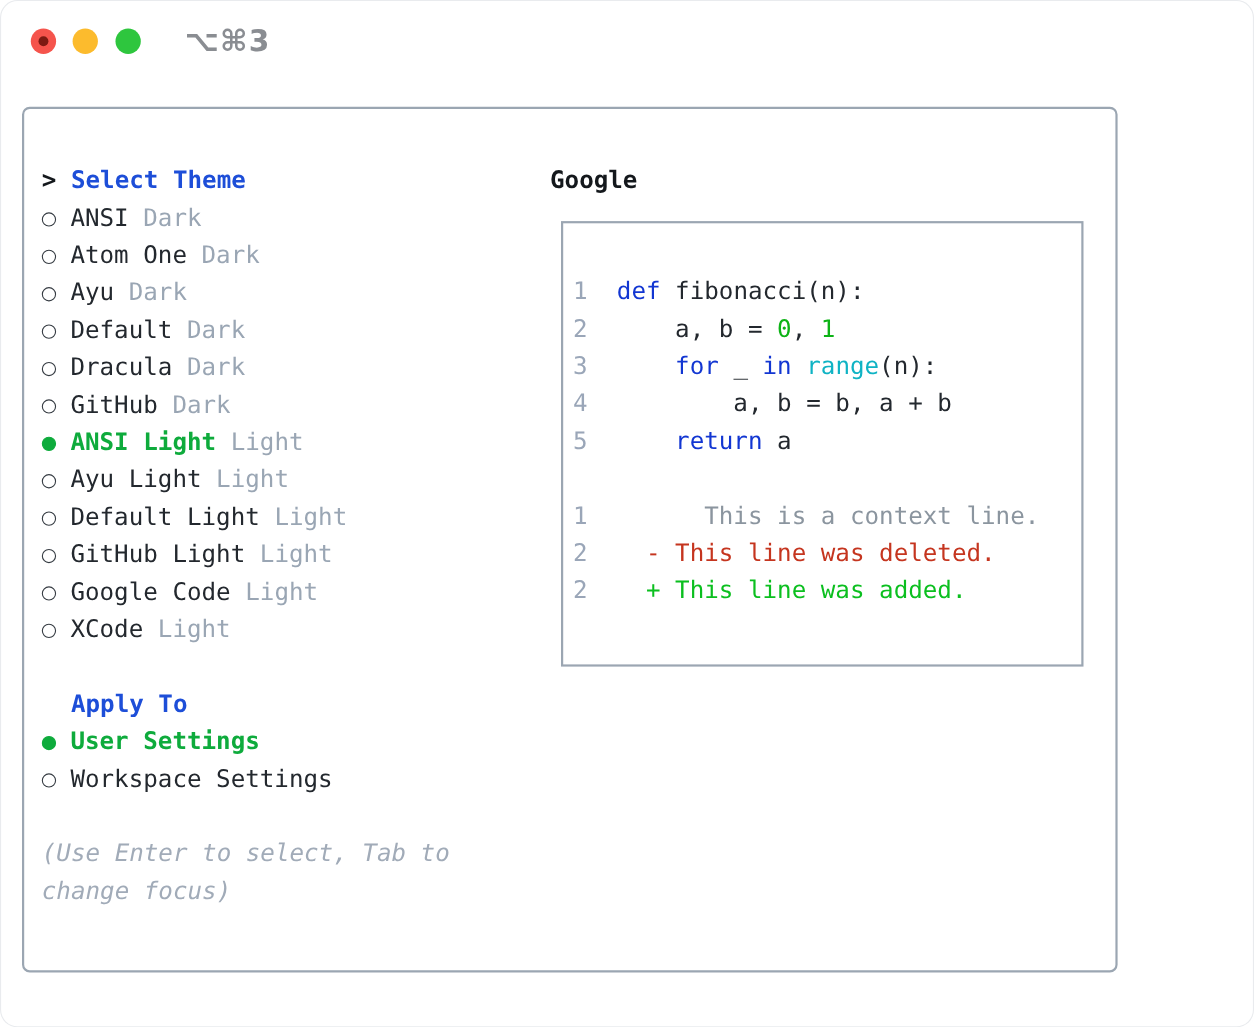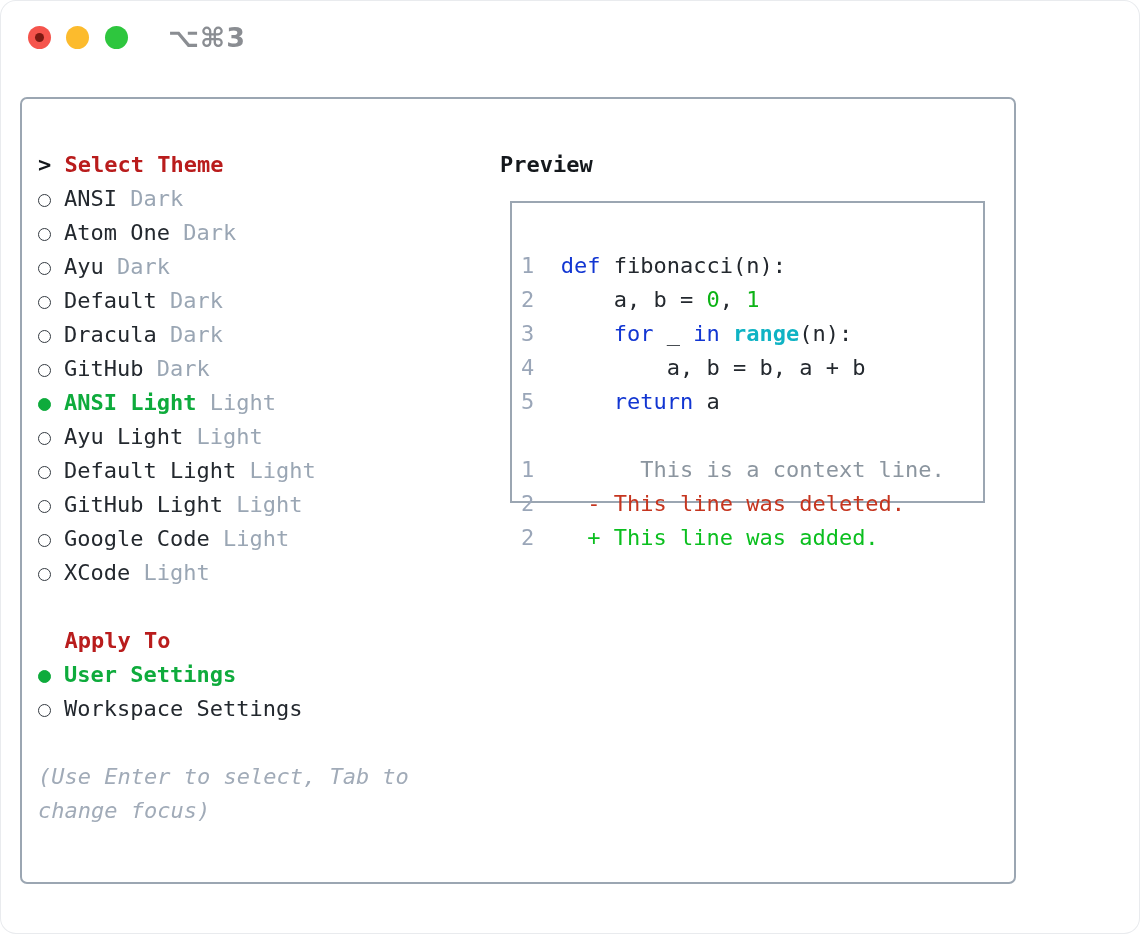--- a/index.html
+++ b/index.html
@@ -21,40 +21,40 @@
     font-size:27px;font-weight:600;color:var(--shortcut-gray);letter-spacing:1px;}
   
   .main-box{position:absolute;left:20px;top:97px;width:992px;height:783px;
     border:2px solid var(--panel-border);border-radius:7px;background:#fff;
     color:var(--text-dark);font-size:22px;}
   
   .left-col{position:absolute;left:16px;top:49px;white-space:pre;}
   .lrow{height:34px;line-height:34px;}
   .hmark{display:inline-block;width:2ch;font-weight:bold;color:#14181c;}
   .hspace{display:inline-block;width:2ch;}
-  .hlabel{font-weight:bold;color:#b91c1c;}
+  .hlabel{font-weight:bold;color:#1d4ed8;}
   .radio{display:inline-block;width:13px;height:13px;border-radius:50%;
     border:1.5px solid var(--radio-ring);box-sizing:border-box;
     margin-right:13px;vertical-align:-1px;}
   .radio.sel{background:var(--selection-green);border-color:var(--selection-green);}
   .oname{color:var(--text-dark);}
   .oname.sel{color:var(--selection-green);font-weight:bold;}
   .ovar{color:var(--text-muted);text-align:right;}
   .help{color:var(--help-text);font-style:italic;}
   
   .preview-title{position:absolute;left:478px;top:49px;height:34px;line-height:34px;
     font-weight:bold;color:#14181c;}
-  .preview-box{position:absolute;left:488px;top:102px;width:475px;height:302px;
+  .preview-box{position:absolute;left:488px;top:102px;width:475px;height:405px;
     border:2px solid var(--panel-border);background:#fff;box-sizing:border-box;}
   .code-lines{position:absolute;left:9px;top:46px;white-space:pre;font-size:22px;}
   .crow{height:34px;line-height:34px;}
   .lineno{display:inline-block;width:3ch;color:var(--line-number);}
   .c-plain{color:var(--text-dark);}
   .c-keyword{color:var(--code-keyword);}
-  .c-function{color:var(--code-function);font-weight:bold;}
+  .c-function{color:var(--code-function);}
   .c-number{color:var(--code-number);}
   .c-context{color:var(--diff-context);}
   .c-deleted{color:var(--diff-deleted);}
   .c-added{color:var(--diff-added);}
 </style>
 </head>
 <body>
 
 <div class="window">
   <div class="titlebar">
@@ -62,19 +62,19 @@
       <span class="tl-dot"></span>
     </span>
     <span class="tl yellow"></span>
     <span class="tl green"></span>
     <span class="shortcut">⌥⌘3</span>
   </div>
 
   <div class="main-box">
     <div class="left-col" id="theme-list"><div class="lrow"><span class="hmark">&gt;</span><span class="hlabel">Select Theme</span></div><div class="lrow"><span class="radio"></span><span class="oname">ANSI</span> <span class="ovar">Dark</span></div><div class="lrow"><span class="radio"></span><span class="oname">Atom One</span> <span class="ovar">Dark</span></div><div class="lrow"><span class="radio"></span><span class="oname">Ayu</span> <span class="ovar">Dark</span></div><div class="lrow"><span class="radio"></span><span class="oname">Default</span> <span class="ovar">Dark</span></div><div class="lrow"><span class="radio"></span><span class="oname">Dracula</span> <span class="ovar">Dark</span></div><div class="lrow"><span class="radio"></span><span class="oname">GitHub</span> <span class="ovar">Dark</span></div><div class="lrow"><span class="radio sel"></span><span class="oname sel">ANSI Light</span> <span class="ovar">Light</span></div><div class="lrow"><span class="radio"></span><span class="oname">Ayu Light</span> <span class="ovar">Light</span></div><div class="lrow"><span class="radio"></span><span class="oname">Default Light</span> <span class="ovar">Light</span></div><div class="lrow"><span class="radio"></span><span class="oname">GitHub Light</span> <span class="ovar">Light</span></div><div class="lrow"><span class="radio"></span><span class="oname">Google Code</span> <span class="ovar">Light</span></div><div class="lrow"><span class="radio"></span><span class="oname">XCode</span> <span class="ovar">Light</span></div><div class="lrow"> </div><div class="lrow"><span class="hspace"> </span><span class="hlabel">Apply To</span></div><div class="lrow"><span class="radio sel"></span><span class="oname sel">User Settings</span></div><div class="lrow"><span class="radio"></span><span class="oname">Workspace Settings</span></div><div class="lrow"> </div><div class="lrow"><span class="help">(Use Enter to select, Tab to</span></div><div class="lrow"><span class="help">change focus)</span></div></div>
 
-    <div class="preview-title">Preview</div>
+    <div class="preview-title">Google</div>
 
     <div class="preview-box">
       <div class="code-lines" id="code-lines"><div class="crow"><span class="lineno">1</span><span class="c-keyword">def</span><span class="c-plain"> fibonacci(n):</span></div><div class="crow"><span class="lineno">2</span><span class="c-plain">    a, b = </span><span class="c-number">0</span><span class="c-plain">, </span><span class="c-number">1</span></div><div class="crow"><span class="lineno">3</span><span class="c-plain">    </span><span class="c-keyword">for</span><span class="c-plain"> _ </span><span class="c-keyword">in</span><span class="c-plain"> </span><span class="c-function">range</span><span class="c-plain">(n):</span></div><div class="crow"><span class="lineno">4</span><span class="c-plain">        a, b = b, a + b</span></div><div class="crow"><span class="lineno">5</span><span class="c-plain">    </span><span class="c-keyword">return</span><span class="c-plain"> a</span></div><div class="crow"><span class="lineno"></span></div><div class="crow"><span class="lineno">1</span><span class="c-context">      This is a context line.</span></div><div class="crow"><span class="lineno">2</span><span class="c-deleted">  - This line was deleted.</span></div><div class="crow"><span class="lineno">2</span><span class="c-added">  + This line was added.</span></div></div>
     </div>
   </div>
 </div>
 
 </body></html>

